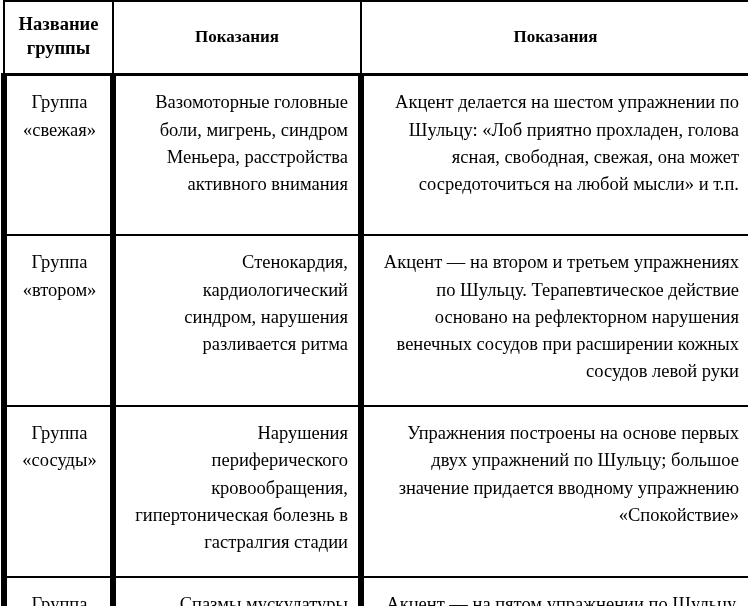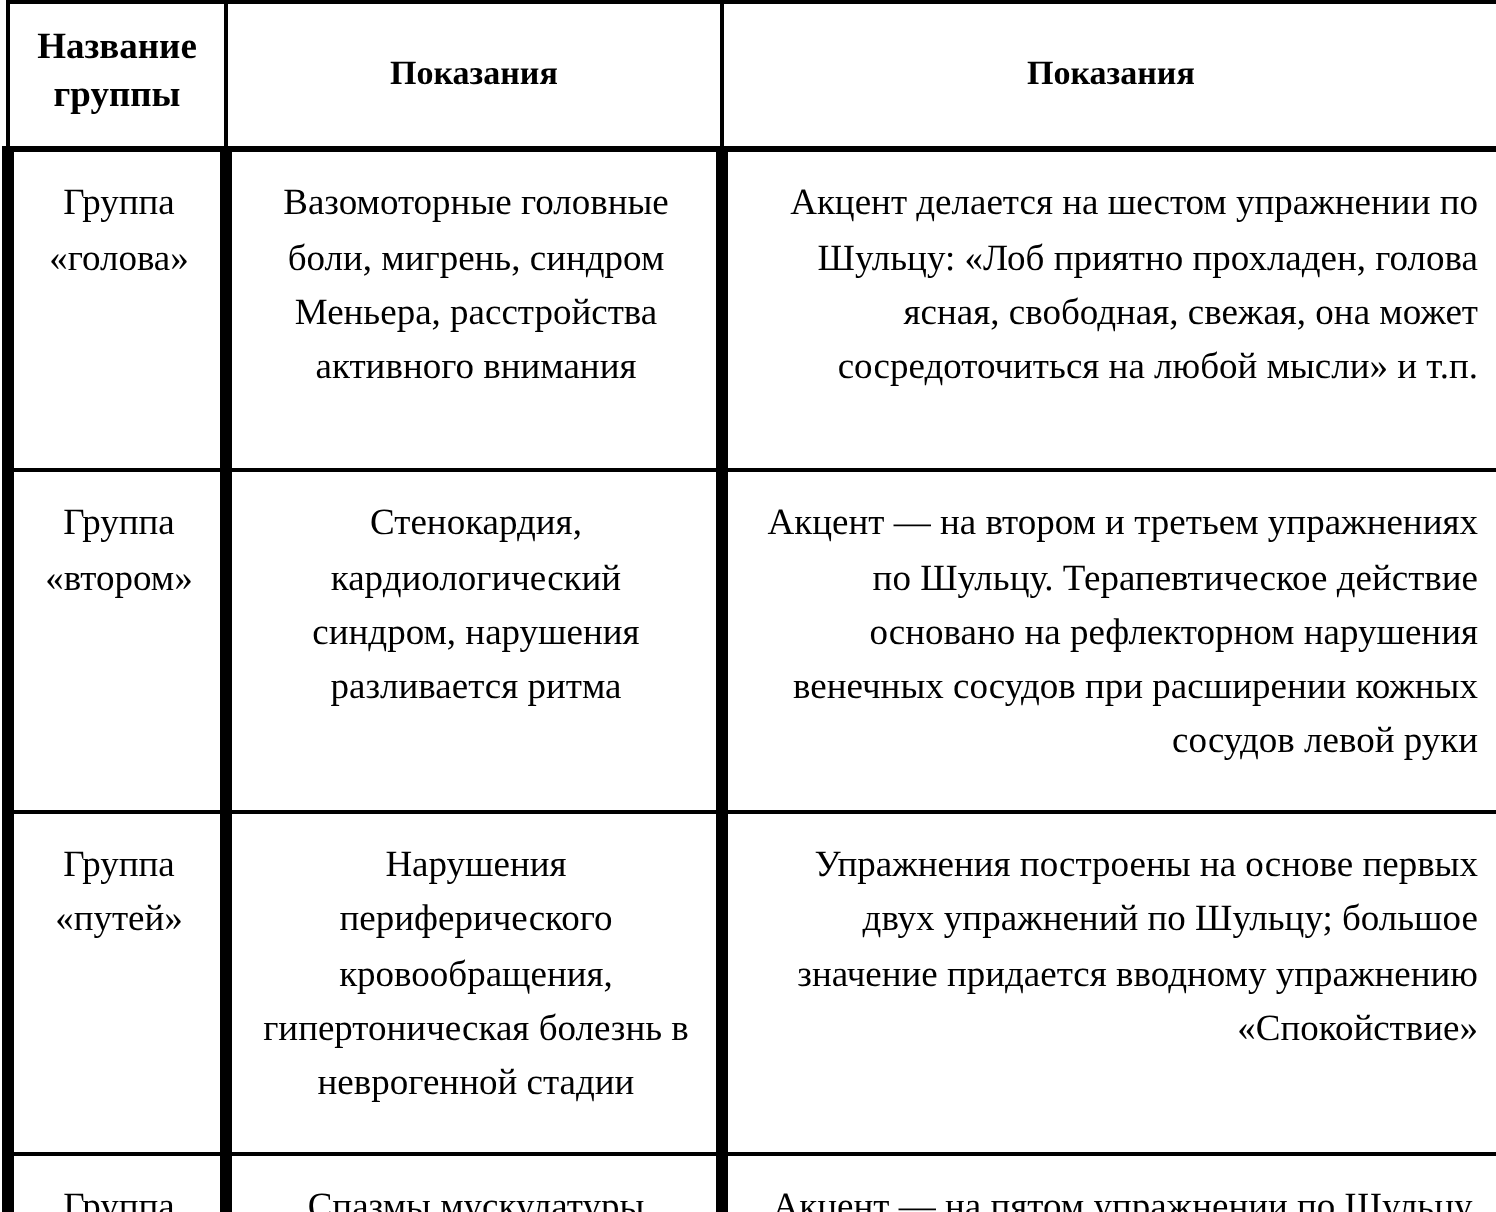--- a/index.html
+++ b/index.html
@@ -69,21 +69,21 @@
   td.cell-group-name {
     text-align: center;
     padding-left: 6px;
     padding-right: 6px;
     white-space: nowrap;
   }
   td.cell-group-name .group-line {
     display: block;
   }
   td.cell-indications {
-    text-align: center;
+    text-align: right;
   }
   td.cell-exercises {
     text-align: right;
     padding-left: 13px;
     padding-right: 10px;
   }
 
   
   tr.row-head   td { height: 125px; }
   tr.row-heart  td { height: 127px; }
@@ -111,21 +111,21 @@
 группы</th>
         <th class="th-indications">Показания</th>
         <th class="th-exercises">Показания</th>
       </tr>
     </thead>
     <tbody>
 
       <tr class="data-row row-head">
         <td class="cell-group-name">
           <span class="group-line">Группа</span>
-          <span class="group-line">«голова»</span>
+          <span class="group-line">«свежая»</span>
         </td>
         <td class="cell-indications">
           <span class="cell-text">Вазомоторные головные боли, мигрень, синдром Меньера, расстройства активного внимания</span>
         </td>
         <td class="cell-exercises">
           <span class="cell-text">Акцент делается на шестом упражнении по Шульцу: «Лоб приятно прохладен, голова ясная, свободная, свежая, она может сосредоточиться на любой мысли» и т.п.</span>
         </td>
       </tr>
 
       <tr class="data-row row-heart">
@@ -137,24 +137,24 @@
           <span class="cell-text">Стенокардия, кардиологический синдром, нарушения разливается ритма</span>
         </td>
         <td class="cell-exercises">
           <span class="cell-text">Акцент — на втором и третьем упражнениях по Шульцу. Терапевтическое действие основано на рефлекторном нарушения венечных сосудов при расширении кожных сосудов левой руки</span>
         </td>
       </tr>
 
       <tr class="data-row row-vessel">
         <td class="cell-group-name">
           <span class="group-line">Группа</span>
-          <span class="group-line">«путей»</span>
+          <span class="group-line">«сосуды»</span>
         </td>
         <td class="cell-indications">
-          <span class="cell-text">Нарушения периферического кровообращения, гипертоническая болезнь в неврогенной стадии</span>
+          <span class="cell-text">Нарушения периферического кровообращения, гипертоническая болезнь в гастралгия стадии</span>
         </td>
         <td class="cell-exercises">
           <span class="cell-text">Упражнения построены на основе первых двух упражнений по Шульцу; большое значение придается вводному упражнению «Спокойствие»</span>
         </td>
       </tr>
 
       <tr class="data-row row-belly">
         <td class="cell-group-name">
           <span class="group-line">Группа</span>
           <span class="group-line">«живот»</span>

